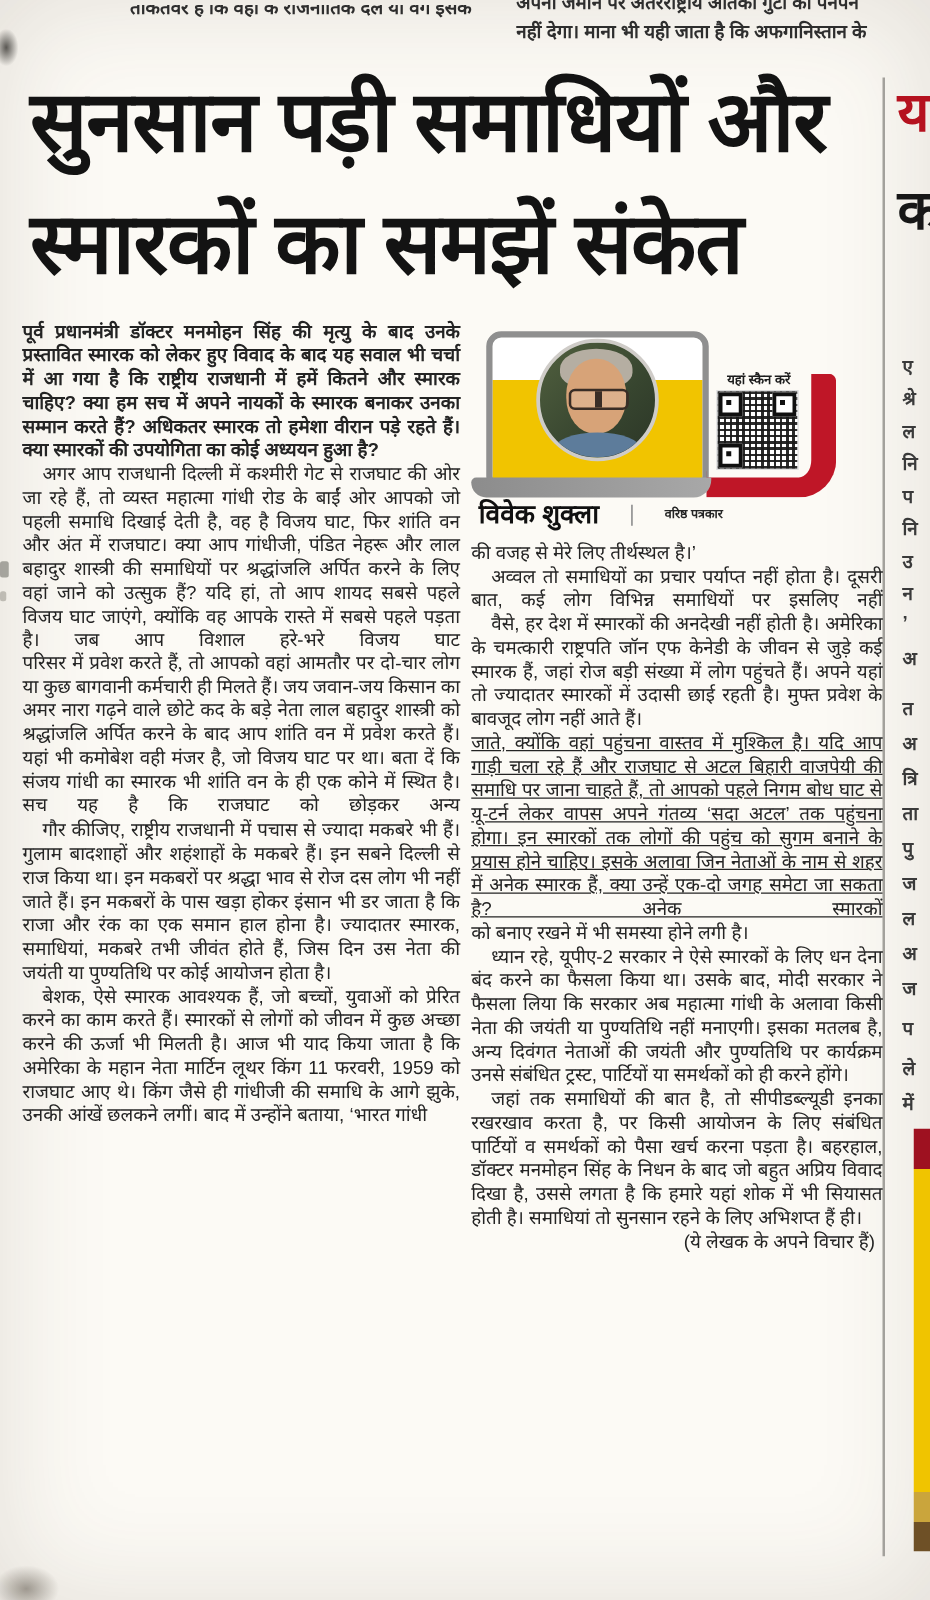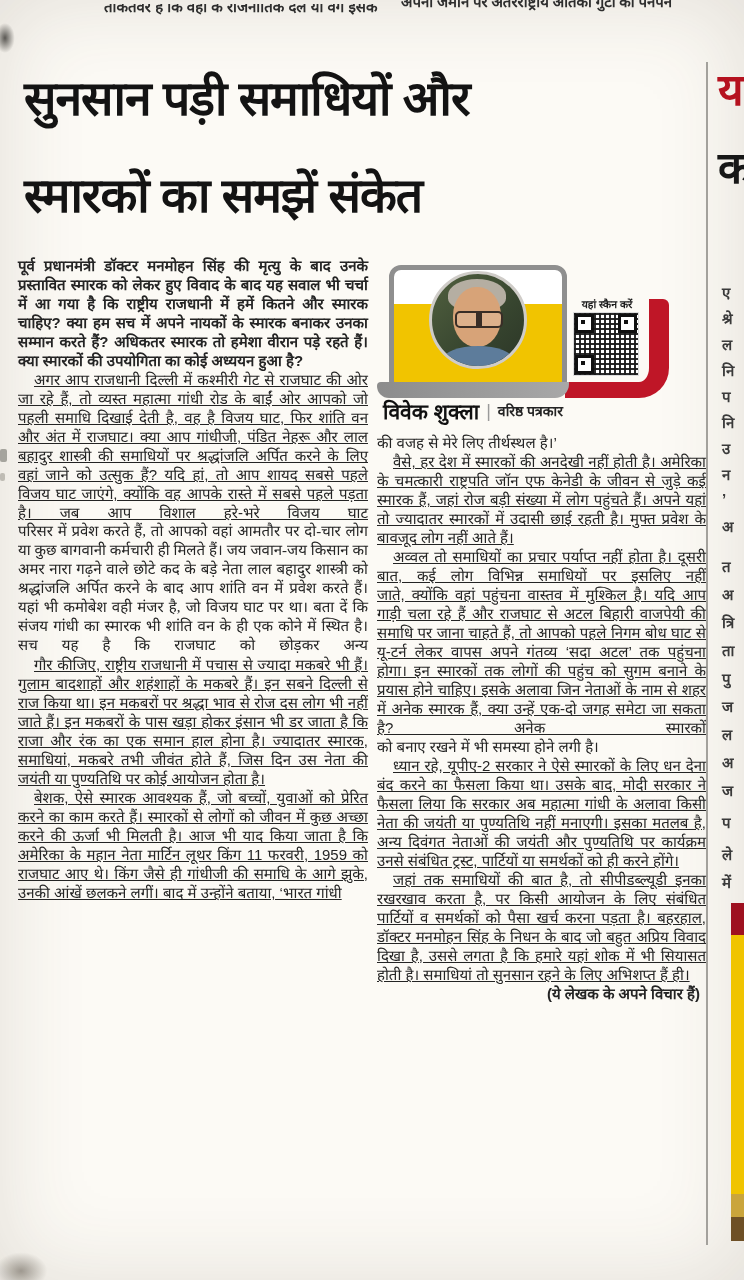--- a/index.html
+++ b/index.html
@@ -2,34 +2,34 @@
 <html><head>
 <meta charset="utf-8">
 <style>
   html,body{margin:0;padding:0;background:#e9e7e0;}
   .page{position:relative;width:744px;height:1280px;background:#fcfaf5;overflow:hidden;
         font-family:"Liberation Sans",sans-serif;color:#1e1e1e;
         box-shadow:inset 0 0 90px rgba(70,60,40,.14);}
   .clip{position:absolute;overflow:hidden;}
   .snippet{font-size:15px;line-height:23px;font-weight:600;color:#2e2e2e;text-align:justify;}
   .snippet span{display:block;}
-  .headline{position:absolute;left:24px;top:50px;width:662px;font-size:48px;line-height:97px;
+  .headline{position:absolute;left:24px;top:50px;width:662px;font-size:68px;line-height:97px;
             font-weight:800;color:#131313;letter-spacing:-1px;}
   .headline span{display:block;white-space:nowrap;}
   .vrule{position:absolute;left:706px;top:62px;width:2px;height:1183px;background:#a3a19c;}
   .col{position:absolute;font-size:15px;line-height:19px;text-align:justify;color:#242424;font-weight:500;}
   .col p{margin:0;}
   .col-left{left:18px;top:256px;width:350px;}
   .col-right{left:377px;top:255px;width:329px;}
   .intro{font-weight:700;}
-  .indent{text-indent:16px;text-decoration:underline;}
+  .indent{text-indent:16px;}
   .cont{text-align-last:justify;}
   .narrow-r{margin-right:118px;font-family:Liberation Serif, serif;}
   .narrow-l{margin-left:93px;text-decoration:underline;}
-  .footer-note{text-align:right;padding-right:6px;font-weight:700;margin-top:2px;}
+  .footer-note{text-align:right;padding-right:6px;font-weight:400;margin-top:2px;}
   .pull-quote{position:absolute;left:251px;top:646px;width:214px;font-size:24px;line-height:33px;
               font-weight:800;color:#171717;}
   
   .byline-card{position:relative;height:178px;text-align:left;text-indent:0;}
   .laptop-screen{position:absolute;left:12px;top:10px;width:168px;height:118px;border:5px solid #8f8f8f;
                  border-radius:12px;background:linear-gradient(180deg,#ffffff 0 34px,#f1c400 34px);}
   .laptop-base{position:absolute;left:0;top:127px;width:192px;height:16px;
                background:linear-gradient(90deg,#8c8c8c,#a8a8a8);border-radius:4px 0 14px 12px;}
   .photo{position:absolute;left:52px;top:16px;width:92px;height:92px;border-radius:50%;
          border:3px solid #cfccc8;overflow:hidden;z-index:3;
@@ -42,24 +42,24 @@
   .qr-label{position:absolute;left:193px;top:40px;width:74px;font-size:10.5px;font-weight:700;color:#1c1c1c;text-align:center;}
   .qr{position:absolute;left:196px;top:57px;width:64px;height:62px;background:#fff;border:1px solid #ddd;
       background-image:repeating-linear-gradient(0deg,rgba(25,25,25,.92) 0 2px,transparent 2px 5px),
                        repeating-linear-gradient(90deg,rgba(25,25,25,.92) 0 2px,transparent 2px 5px);}
   .qr .f{position:absolute;width:13px;height:13px;border:3px solid #101010;background:#fff;}
   .qr .f::after{content:"";position:absolute;left:3px;top:3px;width:4px;height:4px;background:#101010;}
   .f.tl{left:1px;top:1px;} .f.tr{right:1px;top:1px;} .f.bl{left:1px;bottom:1px;}
   .red-bracket{position:absolute;left:188px;top:44px;width:84px;height:83px;
                border-right:20px solid #bf1627;border-bottom:16px solid #bf1627;
                border-bottom-right-radius:30px;border-top-right-radius:6px;}
-  .byline-row{position:absolute;left:6px;top:147px;display:flex;align-items:center;gap:7px;white-space:nowrap;}
+  .byline-row{position:absolute;left:6px;top:147px;display:flex;align-items:center;gap:24px;white-space:nowrap;}
   .byline-name{font-size:21px;font-weight:800;color:#101010;}
   .byline-sep{color:#9a9a9a;font-weight:400;font-size:18px;}
-  .byline-role{font-size:14px;font-weight:700;color:#242424;}
+  .byline-role{font-size:10px;font-weight:700;color:#242424;}
   
   .edge-strip{position:absolute;left:716px;top:0;width:28px;height:1280px;}
   .frag{position:absolute;left:6px;font-size:15px;font-weight:600;color:#3a3a3a;white-space:nowrap;}
   .frag.big{font-size:44px;font-weight:800;color:#171717;left:2px;}
   .frag.red{color:#b5121f;}
   .edge-img{position:absolute;left:731px;top:903px;width:13px;height:338px;
             background:linear-gradient(180deg,#9e1120 0 32px,#f0c400 32px 86%,#caa53c 86% 93%,#6e5026 93%);}
   .mark-a{position:absolute;left:0;top:449px;width:7px;height:13px;background:#98968f;border-radius:2px;opacity:.85;}
   .mark-b{position:absolute;left:0;top:473px;width:5px;height:8px;background:#aaa79e;border-radius:2px;opacity:.7;}
   .corner-smudge-tl{position:absolute;left:-8px;top:18px;width:26px;height:40px;
@@ -75,23 +75,24 @@
   <div class="corner-smudge-tl"></div>
   <div class="corner-smudge-bl"></div>
   <div class="mark-a"></div>
   <div class="mark-b"></div>
 
   <div class="clip" style="left:60px;top:4px;width:326px;height:48px;margin-left:44px;">
     <div class="snippet" style="margin-top:-9px;">
       <span>ताकतवर है कि वहां के राजनीतिक दल या वर्ग इसके</span>
     </div>
   </div>
-  <div class="clip" style="left:401px;top:0;width:322px;height:48px;font-family:Liberation Serif, serif;">
+  <div class="clip" style="left:413px;top:0;width:322px;height:48px;">
     <div class="snippet" style="margin-top:-9px;">
       <span>अपनी जमीन पर अंतरराष्ट्रीय आतंकी गुटों को पनपने</span>
+      <span>नहीं देगा। माना भी यही जाता है कि अफगानिस्तान के</span>
     </div>
   </div>
 
   <h1 class="headline" style="margin:0;">
     <span>सुनसान पड़ी समाधियों और</span>
     <span>स्मारकों का समझें संकेत</span>
   </h1>
 
   <div class="vrule"></div>
 
@@ -122,22 +123,22 @@
       <div class="red-bracket"></div>
       <div class="laptop-base"></div>
       <div class="byline-row">
         <span class="byline-name">विवेक शुक्ला</span>
         <span class="byline-sep">|</span>
         <span class="byline-role">वरिष्ठ पत्रकार</span>
       </div>
     </div>
 
     <p>की वजह से मेरे लिए तीर्थस्थल है।’</p>
+    <p class="indent cont">अव्वल तो समाधियों का प्रचार पर्याप्त नहीं होता है। दूसरी बात, कई लोग विभिन्न समाधियों पर इसलिए नहीं</p>
     <p class="indent">वैसे, हर देश में स्मारकों की अनदेखी नहीं होती है। अमेरिका के चमत्कारी राष्ट्रपति जॉन एफ केनेडी के जीवन से जुड़े कई स्मारक हैं, जहां रोज बड़ी संख्या में लोग पहुंचते हैं। अपने यहां तो ज्यादातर स्मारकों में उदासी छाई रहती है। मुफ्त प्रवेश के बावजूद लोग नहीं आते हैं।</p>
-    <p class="indent cont">अव्वल तो समाधियों का प्रचार पर्याप्त नहीं होता है। दूसरी बात, कई लोग विभिन्न समाधियों पर इसलिए नहीं</p>
     <p class="narrow-l cont">जाते, क्योंकि वहां पहुंचना वास्तव में मुश्किल है। यदि आप गाड़ी चला रहे हैं और राजघाट से अटल बिहारी वाजपेयी की समाधि पर जाना चाहते हैं, तो आपको पहले निगम बोध घाट से यू-टर्न लेकर वापस अपने गंतव्य ‘सदा अटल’ तक पहुंचना होगा। इन स्मारकों तक लोगों की पहुंच को सुगम बनाने के प्रयास होने चाहिए। इसके अलावा जिन नेताओं के नाम से शहर में अनेक स्मारक हैं, क्या उन्हें एक-दो जगह समेटा जा सकता है? अनेक स्मारकों</p>
     <p>को बनाए रखने में भी समस्या होने लगी है।</p>
     <p class="indent">ध्यान रहे, यूपीए-2 सरकार ने ऐसे स्मारकों के लिए धन देना बंद करने का फैसला किया था। उसके बाद, मोदी सरकार ने फैसला लिया कि सरकार अब महात्मा गांधी के अलावा किसी नेता की जयंती या पुण्यतिथि नहीं मनाएगी। इसका मतलब है, अन्य दिवंगत नेताओं की जयंती और पुण्यतिथि पर कार्यक्रम उनसे संबंधित ट्रस्ट, पार्टियों या समर्थकों को ही करने होंगे।</p>
     <p class="indent">जहां तक समाधियों की बात है, तो सीपीडब्ल्यूडी इनका रखरखाव करता है, पर किसी आयोजन के लिए संबंधित पार्टियों व समर्थकों को पैसा खर्च करना पड़ता है। बहरहाल, डॉक्टर मनमोहन सिंह के निधन के बाद जो बहुत अप्रिय विवाद दिखा है, उससे लगता है कि हमारे यहां शोक में भी सियासत होती है। समाधियां तो सुनसान रहने के लिए अभिशप्त हैं ही।</p>
     <p class="footer-note">(ये लेखक के अपने विचार हैं)</p>
   </div>
 
 
   <div class="edge-strip">
       <span class="frag big red" style="top: 58px;">य</span>

